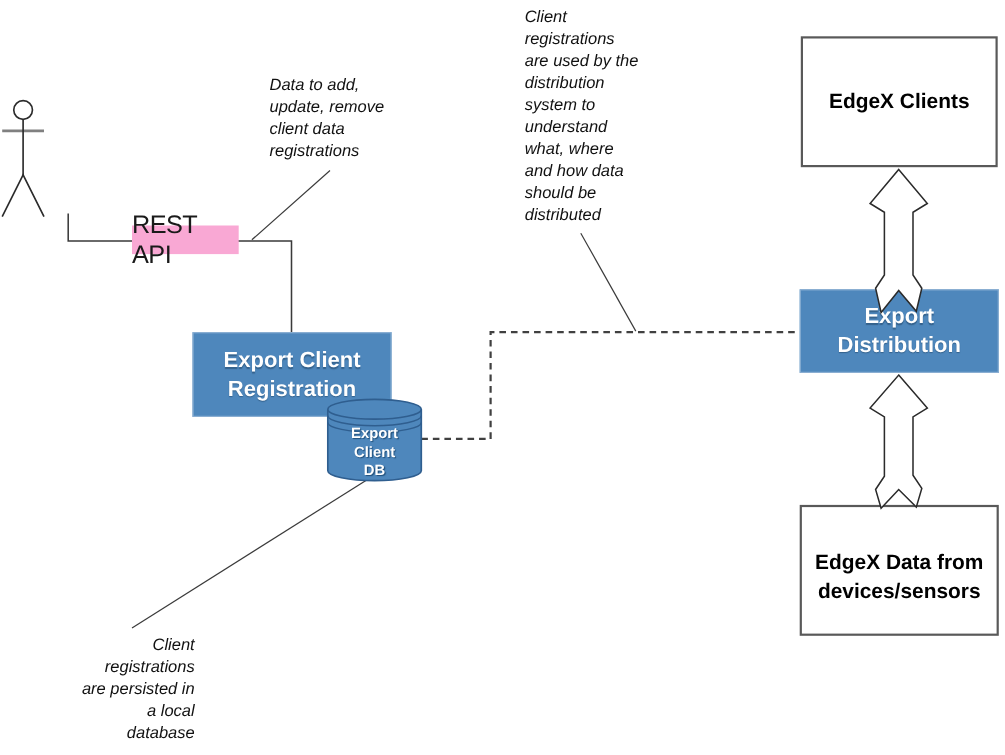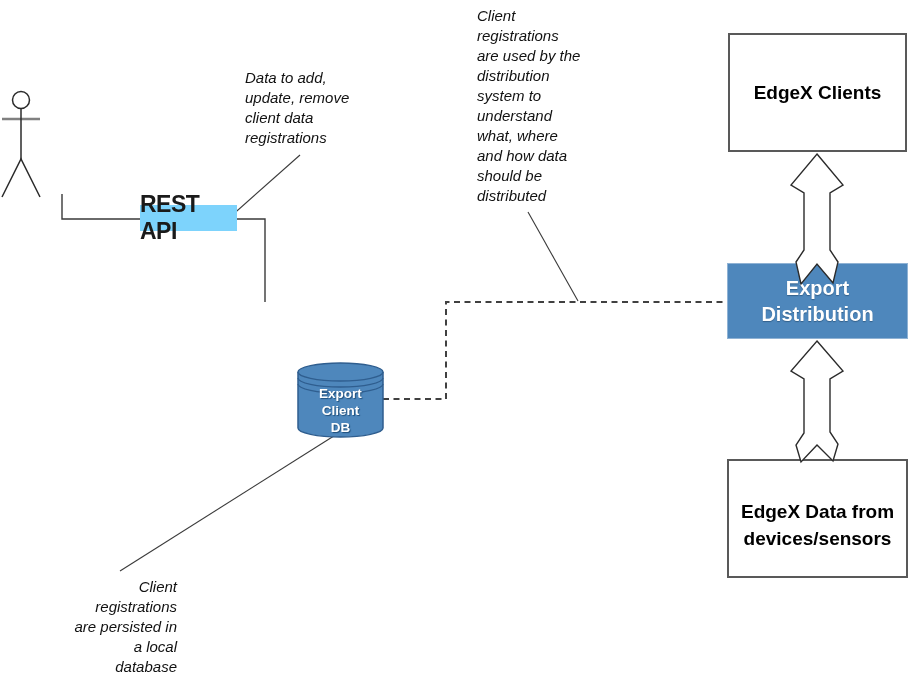--- a/index.html
+++ b/index.html
@@ -91,31 +91,30 @@
     font-size: 13.5px;
     font-weight: bold;
     line-height: 17px;
     white-space: pre-line;
     text-shadow: 1px 1px 1px #1f4e79;
   }
 
   
   #rest-api-label {
     position: absolute;
-    left: 140px; top: 205px;
+    left: 120px; top: 205px;
     width: 97px; height: 26px;
     z-index: 4;
-    background: #7dd3fc;
+    background: #f9a8d4;
     display: flex;
     align-items: center;
     justify-content: center;
     font-size: 23px;
     letter-spacing: -0.5px;
     color: #1a1a1a;
-    font-weight: bold;
   }
 
   
   .note {
     position: absolute;
     z-index: 4;
     font-style: italic;
     font-size: 15px;
     line-height: 20px;
     color: var(--text, #111111);
@@ -143,20 +142,22 @@
 
     <line class="ln thin" x1="300" y1="155" x2="229" y2="218"></line>
 
     <line class="ln thin" x1="528" y1="212" x2="578" y2="301"></line>
 
     <line class="ln thin" x1="337" y1="434" x2="120" y2="571"></line>
 
     <polyline class="dashed" points="383,399 446,399 446,302 726,302"></polyline>
   </svg>
 
+  <div class="node blue-node" style="left:175px; top:302px; width:181px; height:77px;">Export Client
+Registration</div>
 
   <div class="node blue-node" style="left:727px; top:263px; width:181px; height:76px;">Export
 Distribution</div>
 
   <div class="node white-node" style="left:728px; top:33px; width:179px; height:119px;">EdgeX Clients</div>
 
   <div class="node white-node" style="left:727px; top:459px; width:181px; height:119px; padding-top:12px;">EdgeX Data from
 devices/sensors</div>
 
   <svg class="layer z3" viewBox="0 0 914 686">

